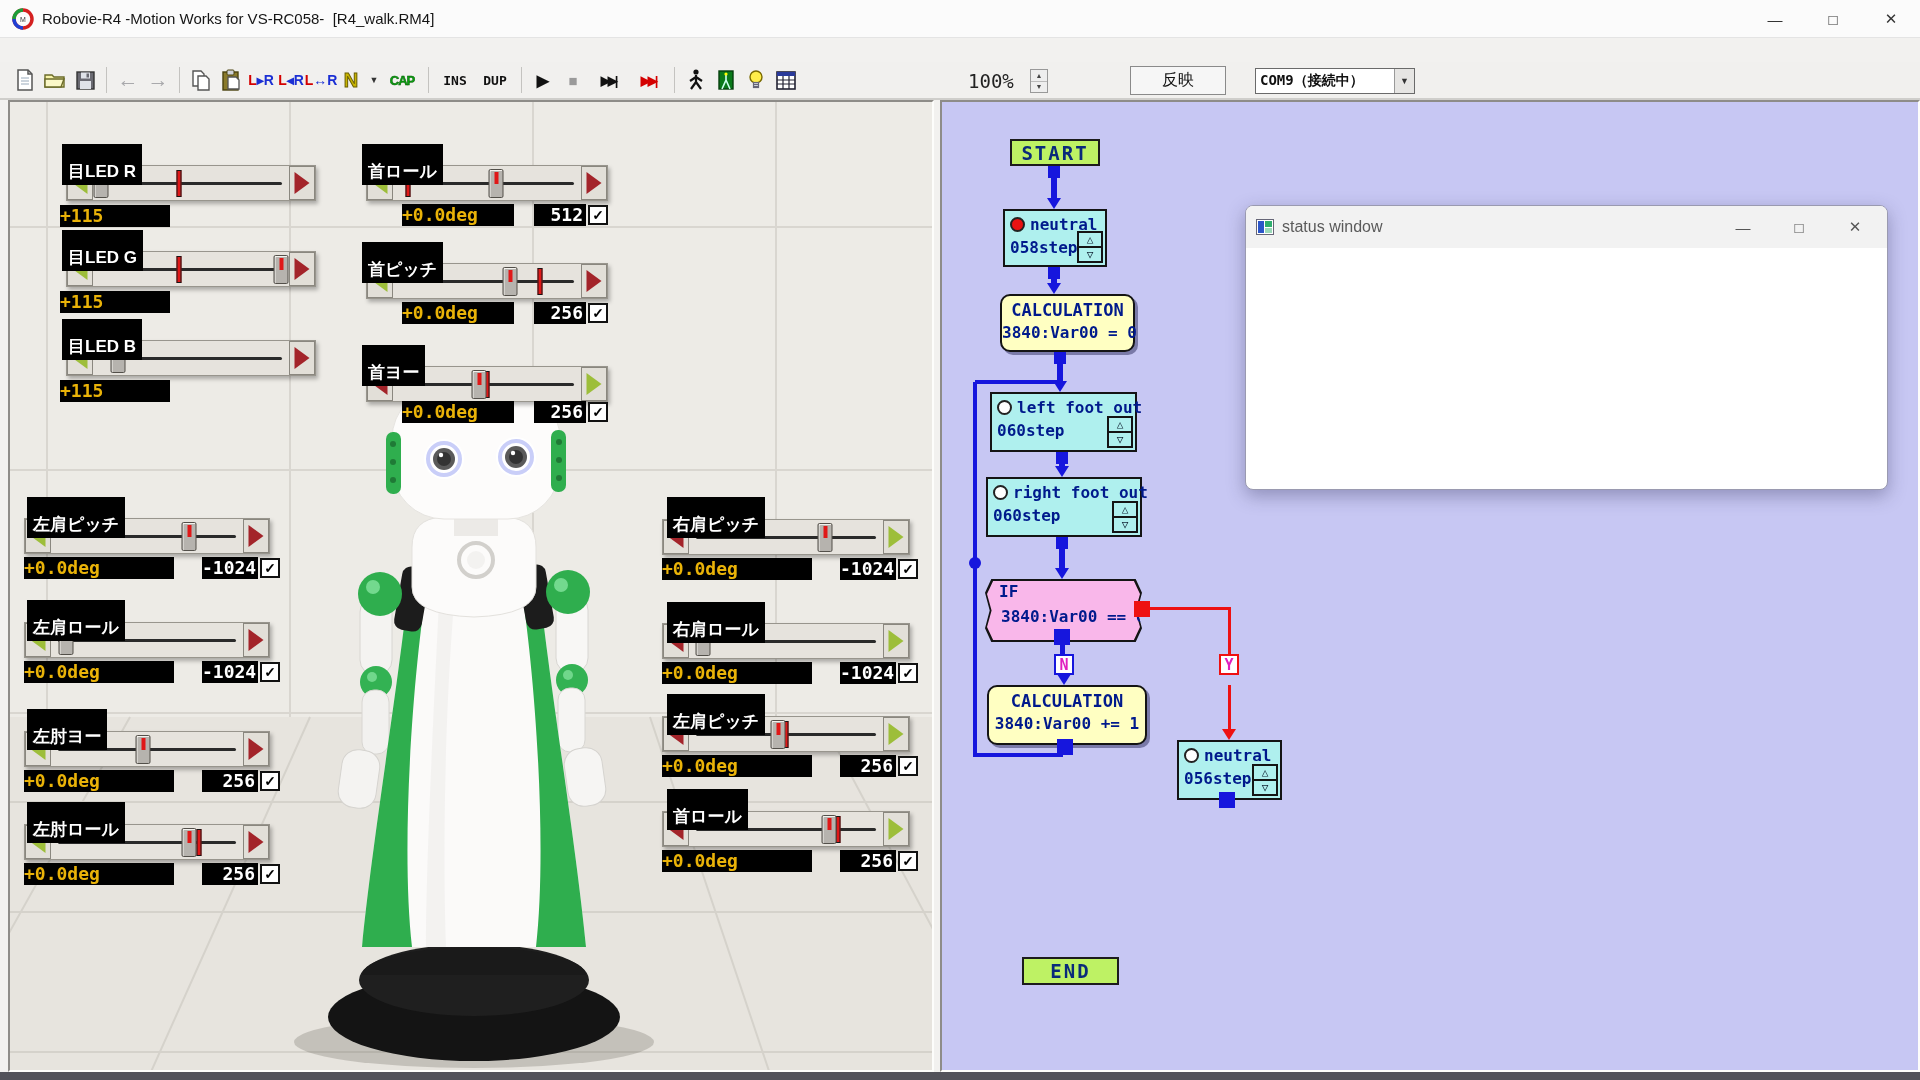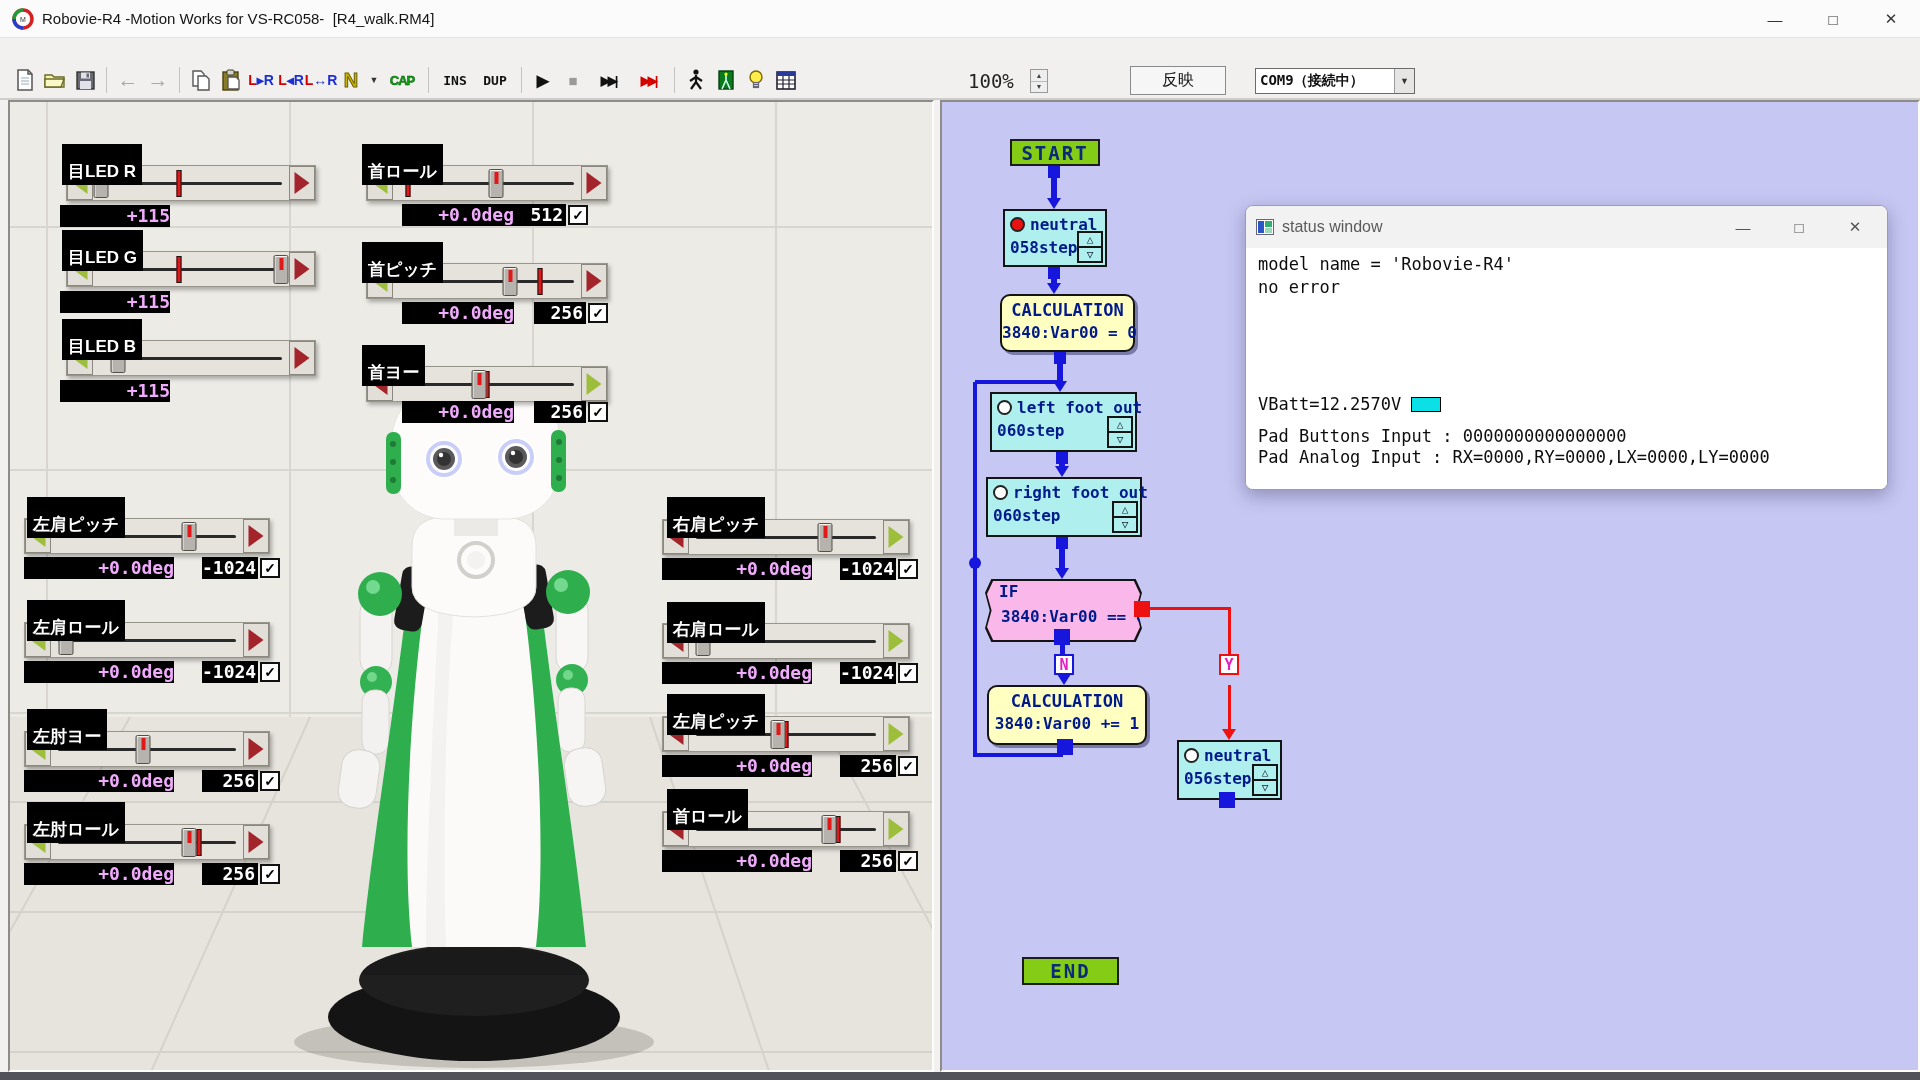--- a/index.html
+++ b/index.html
@@ -75,31 +75,31 @@
   .sl-btn i.tr.g{border-left:15px solid #9dbe3a}
   .sl-btn i.tr.r{border-left:15px solid #a3242a}
   .sl-track{flex:1;position:relative;background:#e6e3dd}
   .sl-line{position:absolute;left:7px;right:7px;top:16px;height:3px;background:#2a2a2a;border-radius:2px}
   .sl-marker{position:absolute;top:4px;width:5px;height:27px;background:#e01818;border:1px solid #161616;
     transform:translateX(-50%);z-index:1}
   .sl-knob{position:absolute;top:3px;width:15px;height:29px;background:#b6b3ae;border:1px solid #524f49;
     border-radius:2px;transform:translateX(-50%);box-shadow:inset 1px 1px 0 #f4f2ee;z-index:2}
   .sl-knob::after{content:"";position:absolute;left:5px;top:2px;width:4px;height:12px;background:#e01818}
   .sl-vals{position:absolute;display:flex;height:22px;z-index:2}
-  .sl-val{background:#000;color:#f0abfc;font:bold 18px "DejaVu Sans Mono",monospace;
-    text-align:right;line-height:22px}
+  .sl-val{background:#000;color:#eab308;font:bold 18px "DejaVu Sans Mono",monospace;
+    text-align:left;line-height:22px}
   .sl-num{background:#000;color:#fff;font:bold 18px "DejaVu Sans Mono",monospace;text-align:right;
     line-height:22px;padding-right:3px}
   .sl-check{width:20px;height:20px;background:#fff;border:2px solid #111;margin:1px 0 0 2px;
     font:bold 14px "Liberation Sans",sans-serif;display:flex;align-items:center;justify-content:center}
 
   
   .right-panel{position:absolute;left:940px;top:100px;width:980px;height:972px;background:#c7c7f3;
     border:2px solid;border-color:#8e8c88 #fdfdfb #fdfdfb #8e8c88;overflow:hidden}
-  .fc-term{position:absolute;background:#84cc16;border:2px solid #1c1c1c;color:#0a2a7a;
+  .fc-term{position:absolute;background:#bef264;border:2px solid #1c1c1c;color:#0a2a7a;
     font:bold 19px "DejaVu Sans Mono",monospace;display:flex;align-items:center;justify-content:center;
     letter-spacing:2px}
   .fc-pose{position:absolute;background:#aff0ee;border:2px solid #141414;color:#001a8c;
     font:bold 16px "DejaVu Sans Mono",monospace}
   .fc-pose .dot{position:absolute;left:5px;top:6px;width:15px;height:15px;border-radius:50%;
     border:2px solid #222;background:#fff}
   .fc-pose .dot.red{background:#e81212}
   .fc-pose .nm{position:absolute;left:25px;top:4px;white-space:nowrap}
   .fc-pose .st{position:absolute;left:5px;top:27px;white-space:nowrap}
   .spin{position:absolute;right:2px;bottom:2px;width:26px;height:32px;border:2px solid #141414;
@@ -443,21 +443,21 @@
             <i class="sl-line"></i>
             <i class="sl-marker" style="left:8%"></i>
             <i class="sl-knob" style="left:55%"></i>
           </div>
         <div class="sl-btn">
             <i class="tr r"></i>
           </div>
       </div>
       <div class="sl-vals" style="left:392px;top:102px">
         <div class="sl-val" style="width:112px">+0.0deg</div>
-        <div class="sl-num" style="width:52px;">512</div>
+        <div class="sl-num" style="width:52px;margin-left:20px">512</div>
         <div class="sl-check">✓</div>
       </div>
     </div>
 
     <div class="sl">
       <div class="sl-label" style="left:352px;top:140px">首ピッチ</div>
       <div class="sl-row" style="left:356px;top:161px;width:242px">
         <div class="sl-btn">
             <i class="tl g"></i>
           </div>
@@ -801,23 +801,16 @@
         <rect x="9" y="2" width="7" height="6" fill="#2fae6e"></rect>
         <rect x="9" y="9" width="7" height="5" fill="#9ad8b8"></rect>
       </svg>
       <span class="statwin-title">status window</span>
       <span class="statwin-ctrls">
         <button class="statwin-ctrl">—</button>
         <button class="statwin-ctrl">□</button>
         <button class="statwin-ctrl">✕</button>
       </span>
     </div>
-    <div class="statwin-body">
-      <div class="stline" style="top:6px">model name = 'Robovie-R4'</div>
-      <div class="stline" style="top:29px">no error</div>
-      <div class="stline" style="top:146px"><span>VBatt=12.2570V</span><span class="vbatt-box"></span></div>
-      <div class="stline" style="top:178px">Pad Buttons Input : 0000000000000000</div>
-      <div class="stline" style="top:199px">Pad Analog Input : RX=0000,RY=0000,LX=0000,LY=0000</div>
-    </div>
   </div>
 
   <div class="bottom-band"></div>
 </div>
 
 </body></html>

